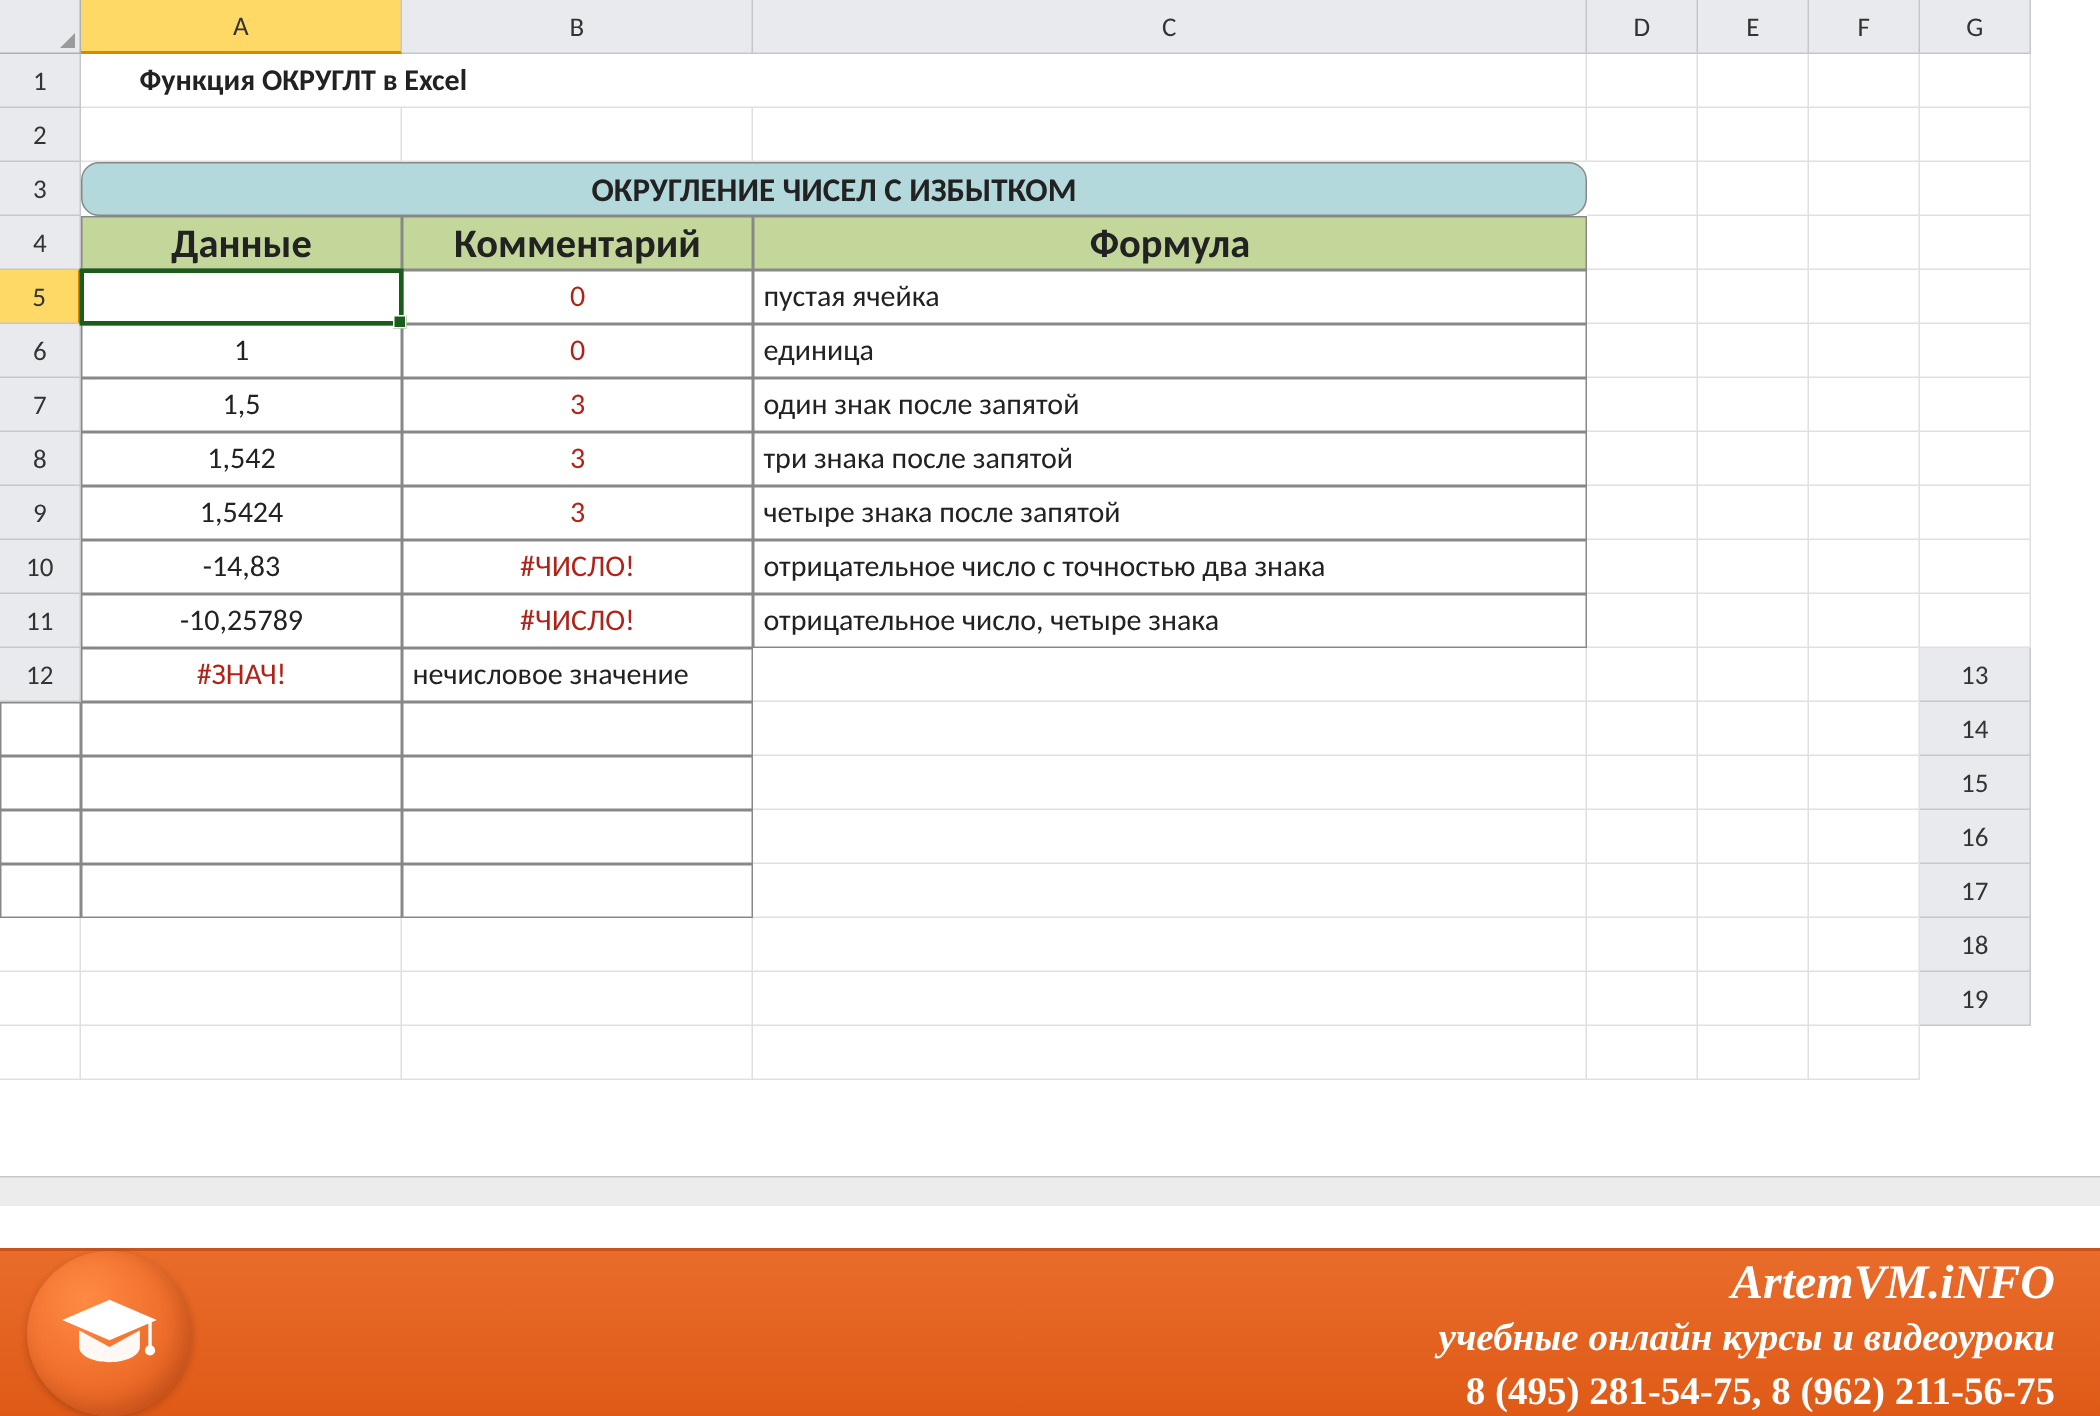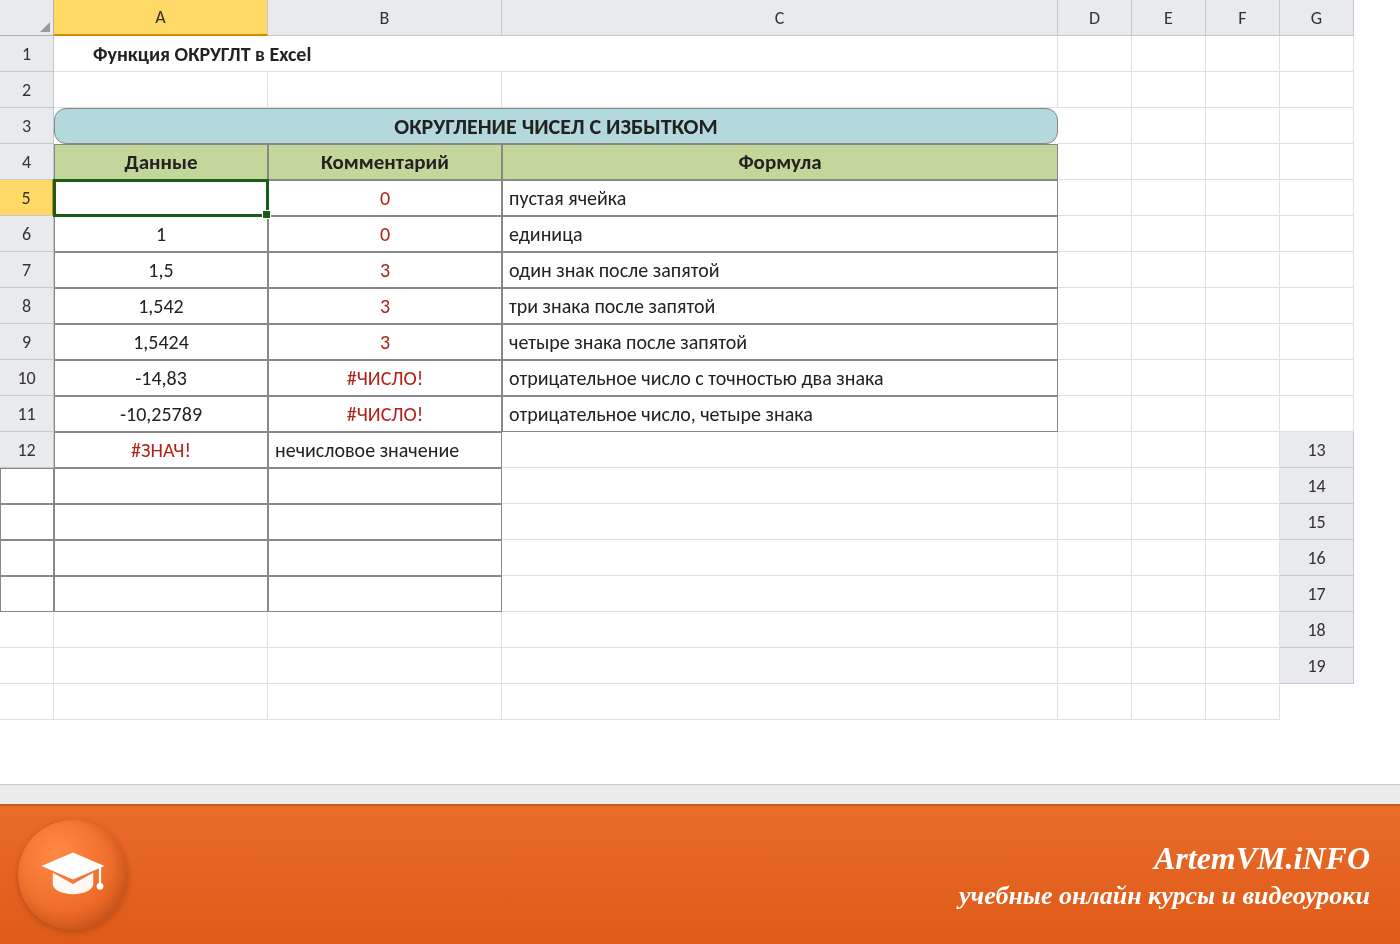--- a/index.html
+++ b/index.html
@@ -63,21 +63,21 @@
     background: #b4d9dc;
     font-weight: bold;
     justify-content: center;
     font-size: 22px;
     border: 1px solid #888;
   }
   .tbl-hdr {
     background: #c4d79b;
     font-weight: bold;
     justify-content: center;
-    font-size: 21px;
+    font-size: 27px;
     border: 1px solid #888;
   }
   .tbl-cell {
     border: 1px solid #888;
   }
   .center { justify-content: center; }
   .red { color: #b02318; }
   .active-cell {
     outline: 3px solid #1a5c1a;
     outline-offset: -2px;
@@ -87,21 +87,21 @@
     content:"";
     position:absolute;
     right:-4px; bottom:-4px;
     width:7px; height:7px;
     background:#1a5c1a;
     border:1px solid #fff;
   }
   .footer {
     position: absolute;
     left: 0; right: 0; bottom: 0;
-    height: 140px;
+    height: 112px;
     background: linear-gradient(#e96c2b, #df5a17);
     color: #fff;
     display: flex;
     align-items: center;
     padding: 0 30px 0 18px;
     border-top: 2px solid #c9531a;
   }
   .footer .logo {
     width: 110px; height: 110px;
     border-radius: 55px;
@@ -318,14 +318,15 @@
     <svg viewBox="0 0 64 64" fill="#ffffff">
       <path d="M32 12 L60 24 L32 36 L4 24 Z"></path>
       <path d="M14 30 v10 c0 5 8 9 18 9 s18-4 18-9 V30 L32 40 Z" fill="#ffffff" opacity="0.95"></path>
       <rect x="55" y="24" width="2" height="16" fill="#ffffff"></rect>
       <circle cx="56" cy="42" r="3" fill="#ffffff"></circle>
     </svg>
   </div>
   <div class="ftxt">
     <div class="brand">ArtemVM.iNFO</div>
     <div class="tag">учебные онлайн курсы и видеоуроки</div>
+    <div class="phone">8 (495) 281-54-75, 8 (962) 211-56-75</div>
   </div>
 </div>
 
 </body></html>

